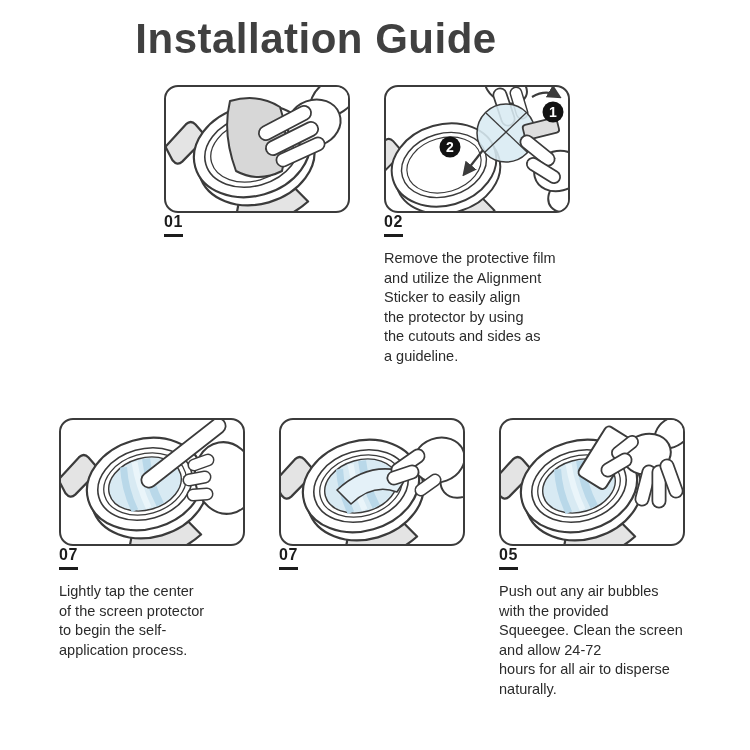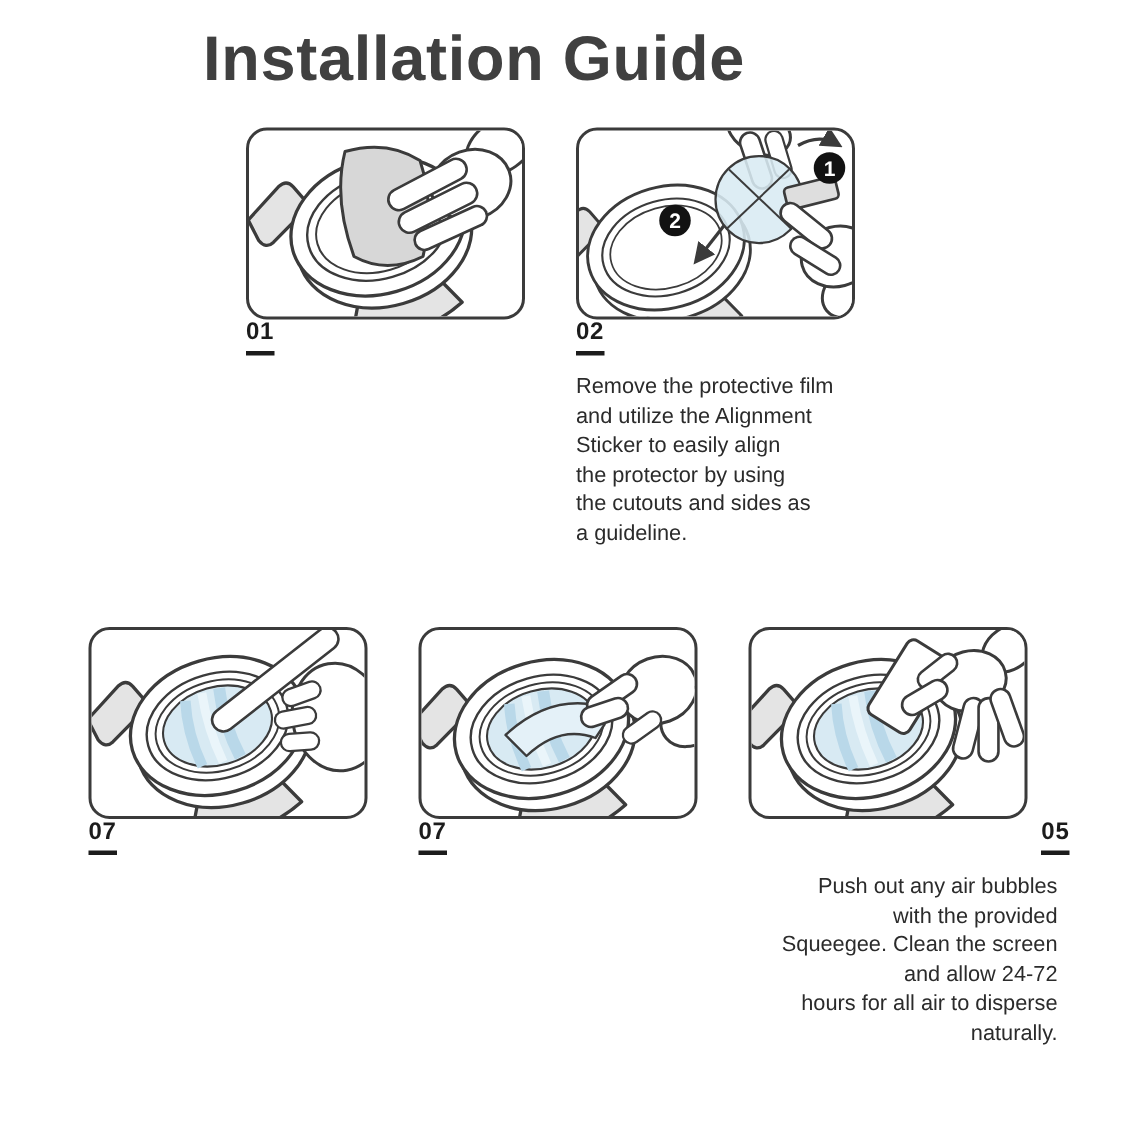--- a/index.html
+++ b/index.html
@@ -15,21 +15,21 @@
     position: absolute; top: 14px; left: 0; width: 632px;
     margin: 0; text-align: center;
     font-size: 42px; line-height: 50px; font-weight: 700;
     color: #404040; letter-spacing: 0.5px;
   }
   .step { position: absolute; width: 214px; }
   #step-1 { left: 164px; top: 85px; }
   #step-2 { left: 384px; top: 85px; }
   #step-3 { left: 59px;  top: 418px; }
   #step-4 { left: 279px; top: 418px; }
-  #step-5 { left: 499px; top: 418px; text-align: right; }
+  #step-5 { left: 499px; top: 418px; }
   .frame {
     width: 182px; height: 124px;
     border: 2px solid #3b3b3b; border-radius: 14px;
     background: #ffffff; position: relative; overflow: hidden;
   }
   .frame svg { position: absolute; left: 0; top: 0; width: 182px; height: 124px; display: block; }
   .step-num {
     font-size: 16px; font-weight: 700; color: #1c1c1c; letter-spacing: 0.5px;
   }
   .step-num span { display: inline-block; padding-bottom: 3px; border-bottom: 3px solid #1c1c1c; }
@@ -155,20 +155,24 @@
           <line class="f-out" stroke-width="13" x1="144" y1="57" x2="128" y2="60"></line>
           <line class="f-in" stroke-width="10" x1="144" y1="57" x2="128" y2="60"></line>
           <line class="f-out" stroke-width="13" x1="146" y1="74" x2="132" y2="75"></line>
           <line class="f-in" stroke-width="10" x1="146" y1="74" x2="132" y2="75"></line>
           <line class="f-out" stroke-width="17" x1="157" y1="6" x2="88" y2="60"></line>
           <line class="f-in" stroke-width="13.5" x1="157" y1="6" x2="88" y2="60"></line>
         </g>
       </svg>
     </div>
     <div class="step-num"><span>07</span></div>
+    <div class="step-desc">Lightly tap the center
+of the screen protector
+to begin the self-
+application process.</div>
   </section>
 
   <section class="step" id="step-4">
     <div class="frame">
       <svg viewBox="0 0 182 124">
         <use href="#watchbody" transform="translate(80,66) rotate(-16)"></use>
         <use href="#glassblue" transform="translate(80,66) rotate(-16)"></use>
         <path d="M 56 70 Q 84 44 116 50 Q 126 53 122 63 L 116 72 Q 92 63 70 84 Z" fill="#e4f1f8" stroke="#3b3b3b" stroke-width="1.6" stroke-linejoin="round"></path>
         <g>
           <ellipse class="palm" cx="180" cy="58" rx="22" ry="18" transform="rotate(-40 180 58)"></ellipse>

